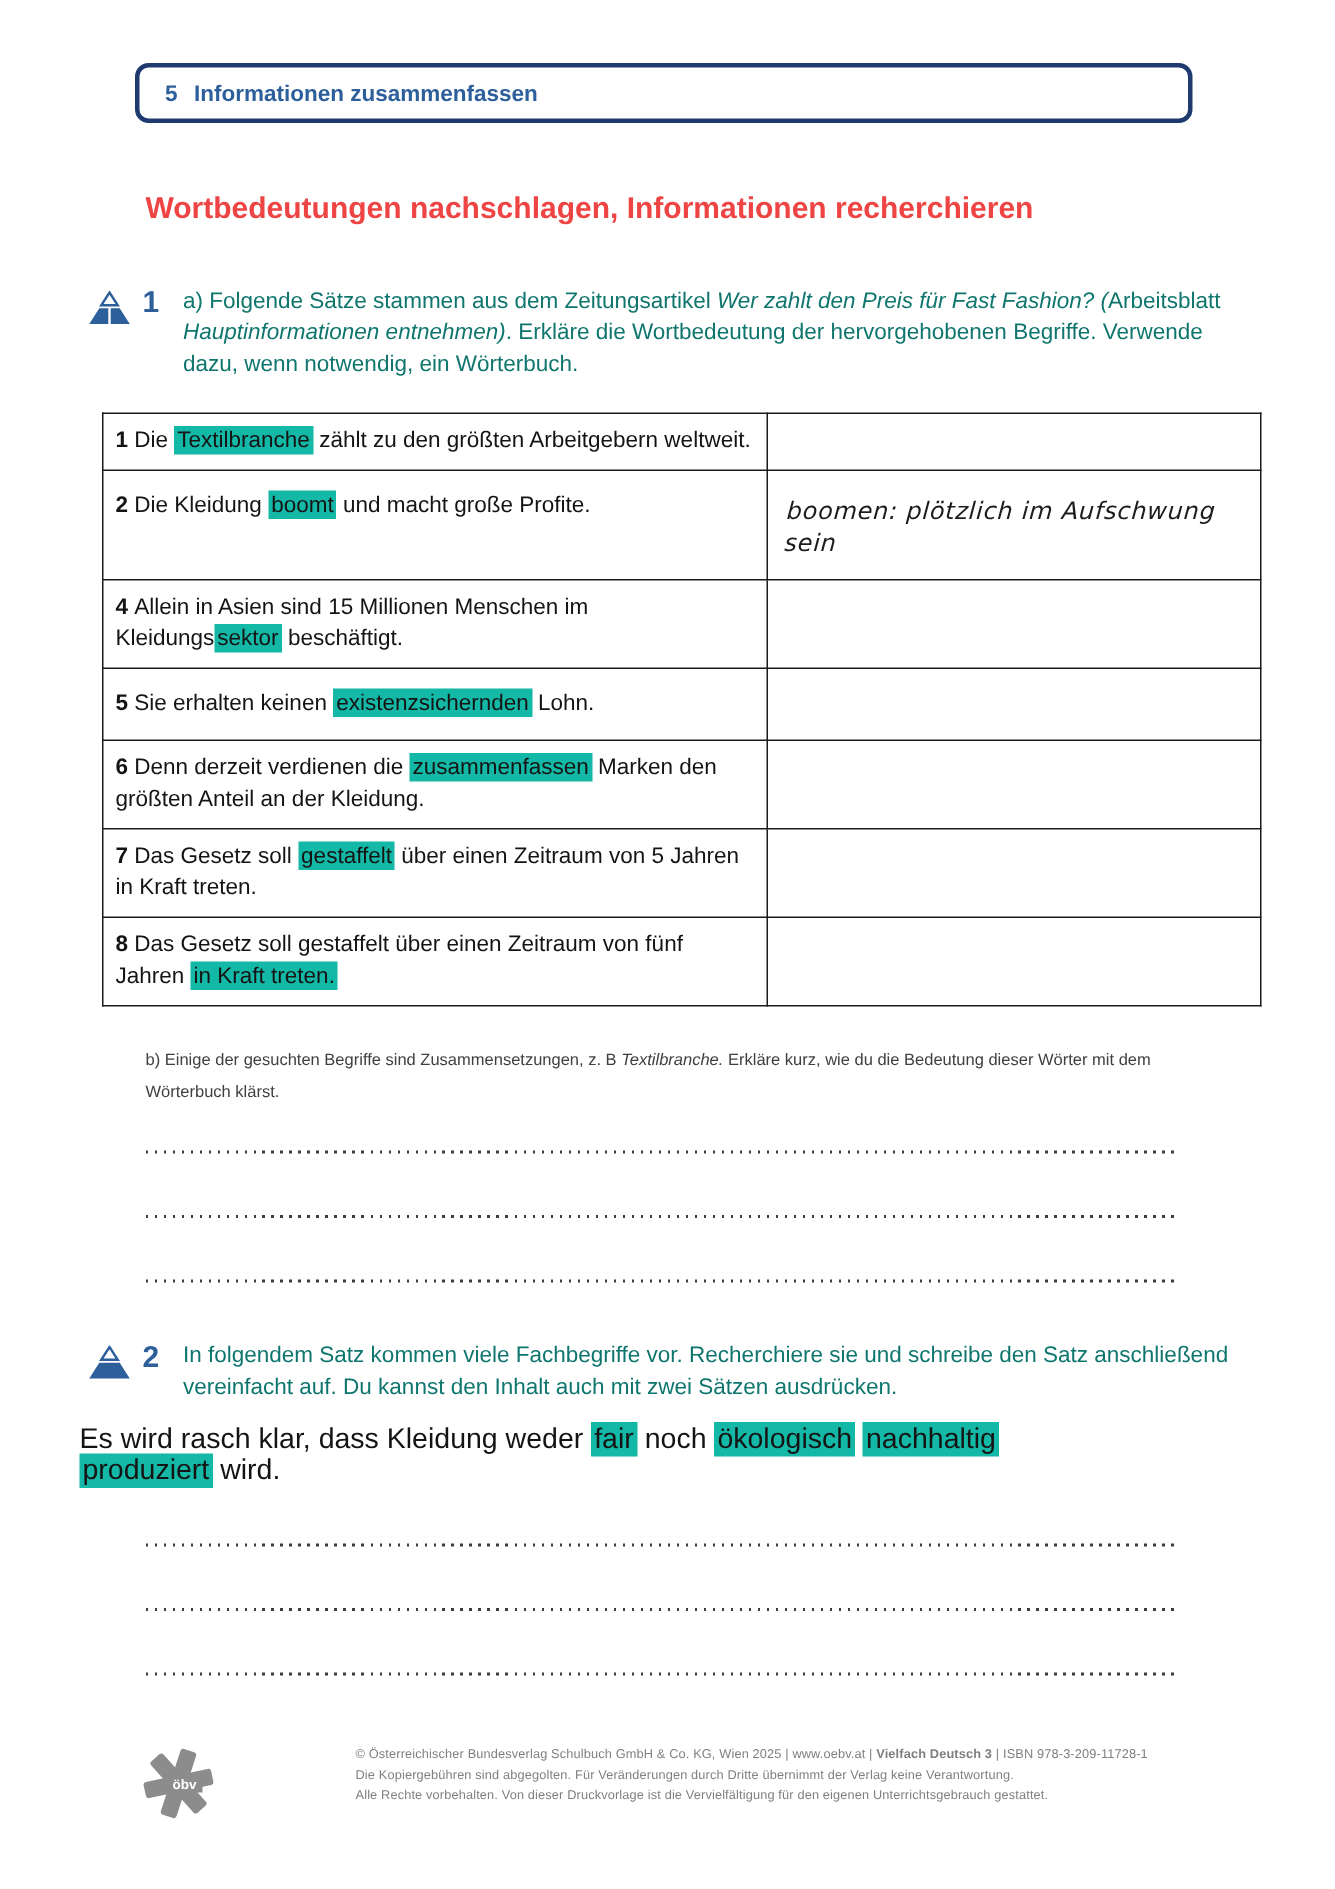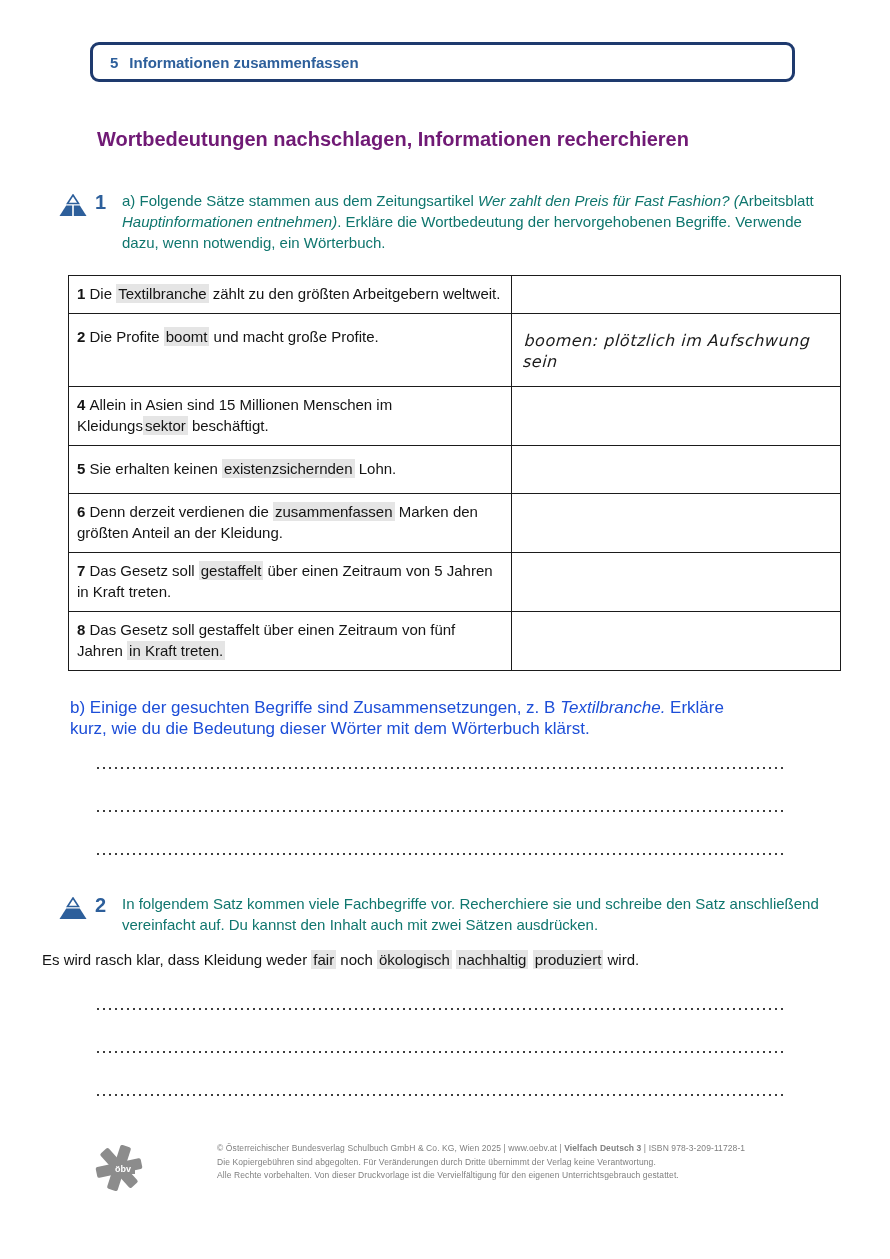--- a/index.html
+++ b/index.html
@@ -11,21 +11,21 @@
   
   .unit-box{
     margin:42px 95px 0 90px;height:34px;
     border:3px solid #1e3a6e;border-radius:9px;
     display:flex;align-items:center;padding-left:17px;gap:11px;
     font-size:15px;font-weight:bold;color:#2d5f9b;
   }
   
   .page-title{
     margin:44px 60px 0 97px;width:620px;
-    font-size:20px;font-weight:bold;color:#701a75;line-height:1.32;
+    font-size:20px;font-weight:bold;color:#ef4444;line-height:1.32;
   }
   
   .task{display:flex;margin:38px 52px 0 58px;}
   .task-badge{width:64px;flex:0 0 64px;display:flex;align-items:flex-start;gap:7px;padding-top:1px;}
   .task-badge svg{display:block;margin-top:3px;}
   .task-number{font-size:20px;font-weight:bold;color:#2d5f9b;line-height:22px;}
   .task-text{flex:1;font-size:15px;line-height:21px;color:#0f766e;}
   
   table.vocab{border-collapse:collapse;margin:22px 0 0 68px;width:770px;table-layout:fixed;}
   table.vocab td{
@@ -34,38 +34,38 @@
   }
   td.cell-sentence{width:426px;}
   td.cell-note{width:312px;}
   tr.row-single td{padding-top:12px;padding-bottom:14px;}
   .handwriting{
     font-family:"DejaVu Sans",sans-serif;font-style:italic;
     font-size:16px;letter-spacing:.5px;color:#1c1c1c;
     display:block;padding:4px 0 0 4px;transform:skewX(-4deg);
   }
   
-  .part-b{margin:26px 60px 0 70px;width:695px;font-size:17px;line-height:21px;color:#1d4ed8;}
-  .sentence-2{margin:14px 60px 0 42px;width:706px;font-size:15px;line-height:21px;color:#141414;}
+  .part-b{margin:26px 60px 0 97px;width:695px;font-size:11px;line-height:21px;color:#404040;}
+  .sentence-2{margin:14px 60px 0 53px;width:706px;font-size:19px;line-height:21px;color:#141414;}
   
   .answer-block{margin-left:97px;width:688px;}
   .dotted-line{
     height:2px;margin-top:41px;
     background-image:repeating-linear-gradient(90deg,#3d3d3d 0,#3d3d3d 1.8px,transparent 1.8px,transparent 6px);
   }
   .answer-block.first-gap-28 .dotted-line:first-child{margin-top:28px;}
   .answer-block.first-gap-38 .dotted-line:first-child{margin-top:38px;}
   
   .seg-i{font-style:italic;}
   .seg-b{font-weight:bold;}
-  .seg-hl{background:#e5e5e5;padding:1px 2px;}
+  .seg-hl{background:#14b8a6;padding:1px 2px;}
   
   .footer{display:flex;align-items:flex-start;margin:46px 60px 0 95px;}
   .footer-logo{flex:0 0 50px;}
-  .footer-text{margin-left:72px;font-size:8.5px;line-height:1.55;color:#7f7f7f;width:600px;letter-spacing:.1px;}
+  .footer-text{margin-left:92px;font-size:8.5px;line-height:1.55;color:#7f7f7f;width:600px;letter-spacing:.1px;}
 </style>
 </head>
 <body>
 
 <div class="page">
 
   <div class="unit-box">
     <span>5</span>
     <span>Informationen zusammenfassen</span>
   </div>
@@ -86,21 +86,21 @@
 
   <table class="vocab">
     <tbody>
       <tr>
         <td class="cell-sentence"><span class="seg-b">1 </span><span>Die </span><span class="seg-hl">Textilbranche</span><span> zählt zu den größten Arbeitgebern weltweit.</span></td>
         <td class="cell-note">
             <span class="handwriting"></span>
           </td>
       </tr>
       <tr class="row-single">
-        <td class="cell-sentence"><span class="seg-b">2 </span><span>Die Profite </span><span class="seg-hl">boomt</span><span> und macht große Profite.</span></td>
+        <td class="cell-sentence"><span class="seg-b">2 </span><span>Die Kleidung </span><span class="seg-hl">boomt</span><span> und macht große Profite.</span></td>
         <td class="cell-note">
             <span class="handwriting">boomen: plötzlich im Aufschwung sein</span>
           </td>
       </tr>
       <tr>
         <td class="cell-sentence"><span class="seg-b">4 </span><span>Allein in Asien sind 15 Millionen Menschen im Kleidungs</span><span class="seg-hl">sektor</span><span> beschäftigt.</span></td>
         <td class="cell-note">
             <span class="handwriting"></span>
           </td>
       </tr>

